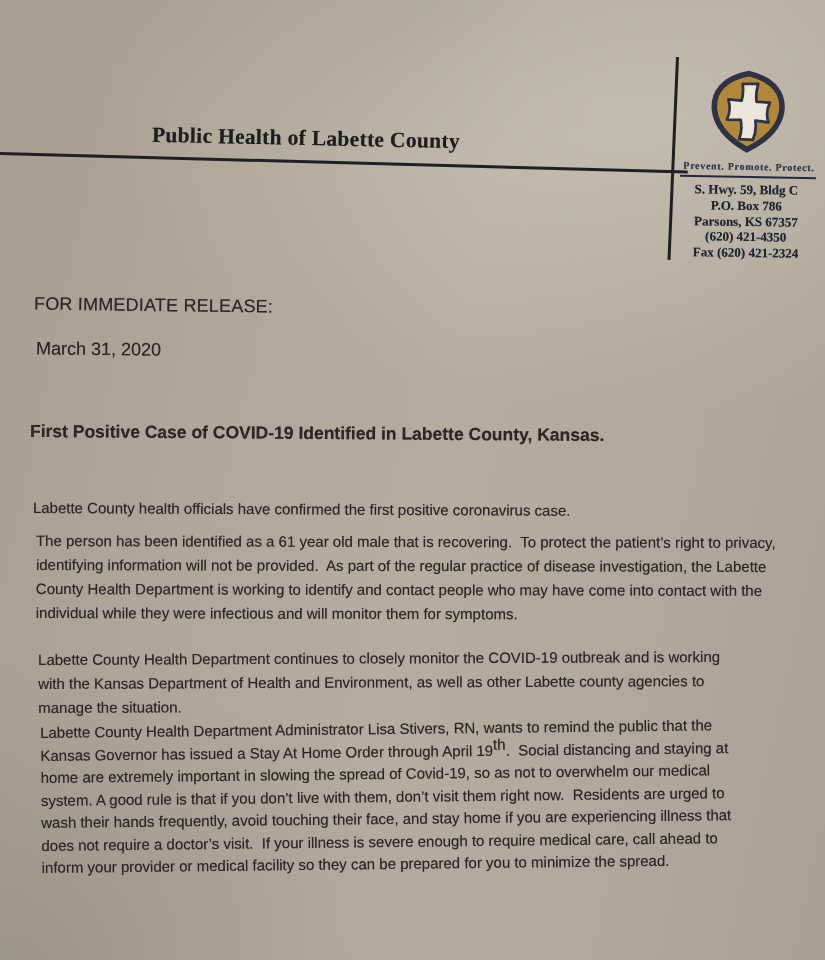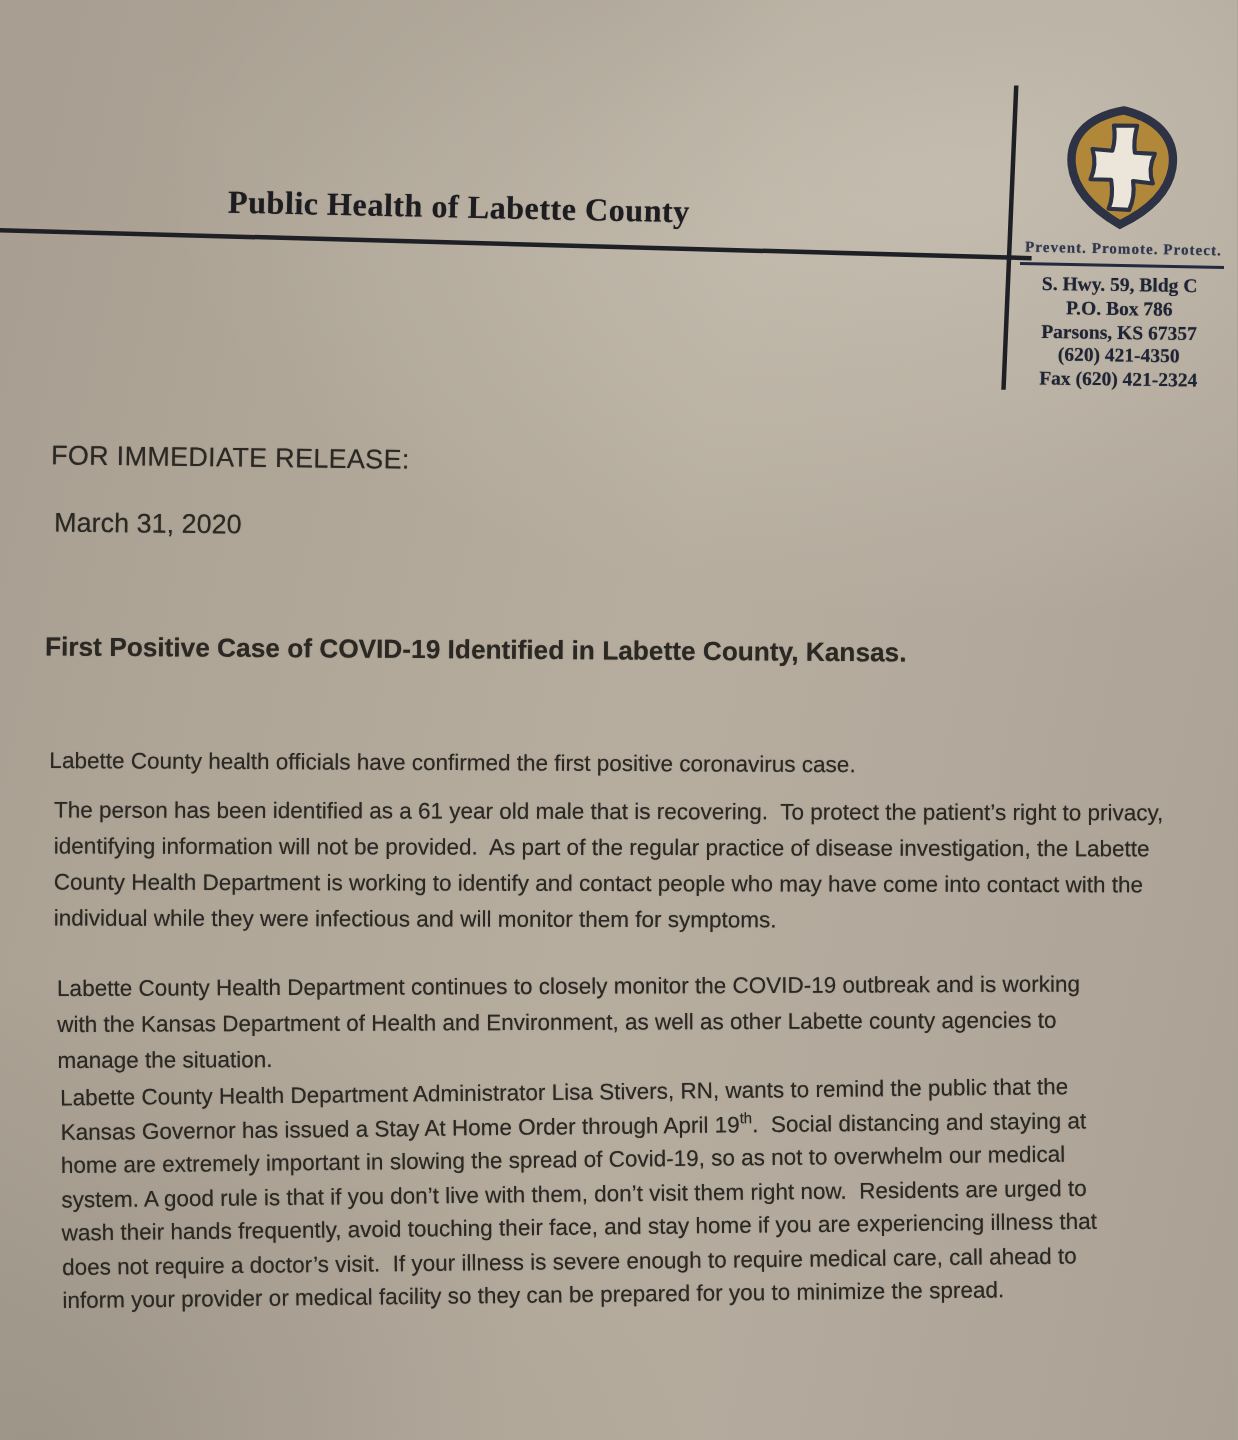--- a/index.html
+++ b/index.html
@@ -52,21 +52,21 @@
   .date{left:36px;top:339px;font-size:18px;transform:rotate(0.6deg);}
   .headline{left:30px;top:423px;font-size:17.5px;font-weight:bold;transform:rotate(0.4deg);}
   .para{
     font-size:15px;line-height:24px;white-space:pre-wrap;
     transform-origin:left top;
   }
   .p1{left:33px;top:496px;width:600px;transform:rotate(0.3deg);}
   .p2{left:36px;top:529px;width:758px;transform:rotate(0.15deg);}
   .p3{left:38px;top:648px;width:704px;transform:rotate(-0.25deg);}
   .p4{left:40px;top:722px;width:720px;line-height:22.5px;transform:rotate(-0.65deg);}
-  sup{font-size:10px;line-height:0;margin-top:19px;}
+  sup{font-size:15px;line-height:0;margin-top:19px;}
 </style>
 </head>
 <body>
 
 <div class="photo">
 
   <div class="txt org-name">Public Health of Labette County</div>
 
   <div class="rule-h"></div>
   <div class="rule-v"></div>

